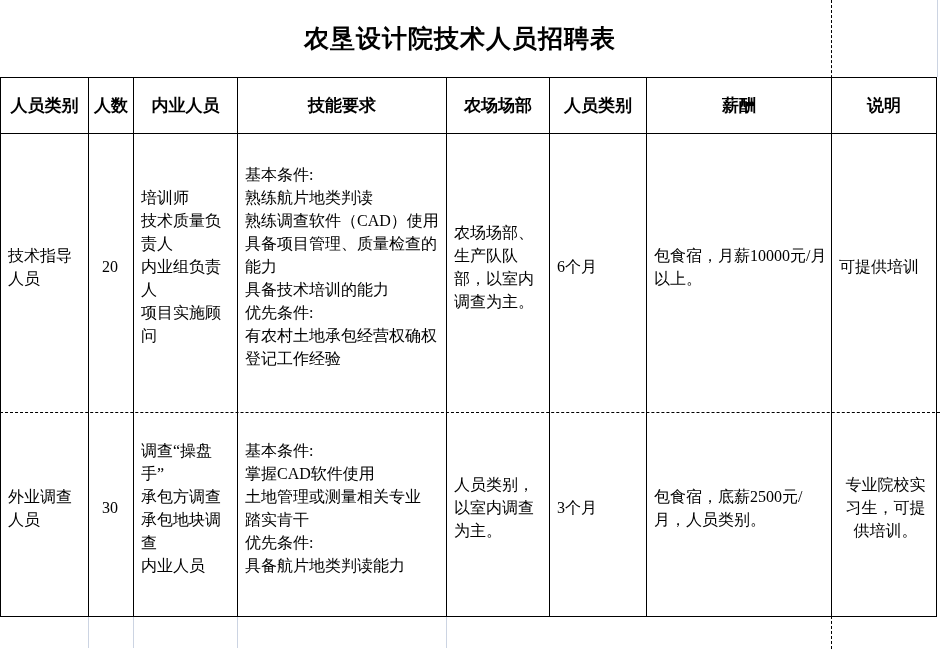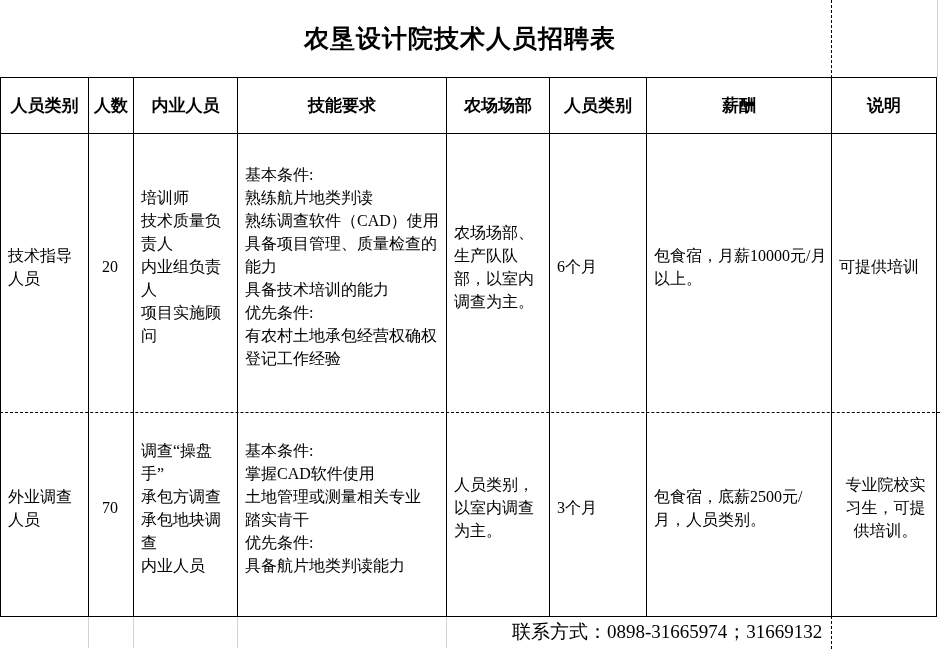--- a/index.html
+++ b/index.html
@@ -135,40 +135,39 @@
 优先条件:
 有农村土地承包经营权确权登记工作经验</div>
       <div class="cell">农场场部、生产队队部，以室内调查为主。</div>
       <div class="cell">6个月</div>
       <div class="cell">包食宿，月薪10000元/月以上。</div>
       <div class="cell no-right">可提供培训</div>
     </div>
 
     <div class="trow">
       <div class="cell">外业调查人员</div>
-      <div class="cell center">70</div>
+      <div class="cell center">30</div>
       <div class="cell pre">调查“操盘手”
 承包方调查
 承包地块调查
 内业人员</div>
       <div class="cell pre">基本条件:
 掌握CAD软件使用
 土地管理或测量相关专业
 踏实肯干
 优先条件:
 具备航片地类判读能力</div>
       <div class="cell">人员类别，以室内调查为主。</div>
       <div class="cell">3个月</div>
       <div class="cell">包食宿，底薪2500元/月，人员类别。</div>
       <div class="cell no-right">专业院校实习生，可提供培训。</div>
     </div>
 
   </div>
 
-  <div class="contact-line">联系方式：0898-31665974；31669132</div>
 
   <div class="pagebreak-v"></div>
   <div class="pagebreak-h"></div>
 
   <div class="gridline-v gv-bottom gv-b1"></div>
   <div class="gridline-v gv-bottom gv-b2"></div>
   <div class="gridline-v gv-bottom gv-b3"></div>
   <div class="gridline-v gv-bottom gv-b4"></div>
   <div class="gridline-v gv-top-right"></div>
 

